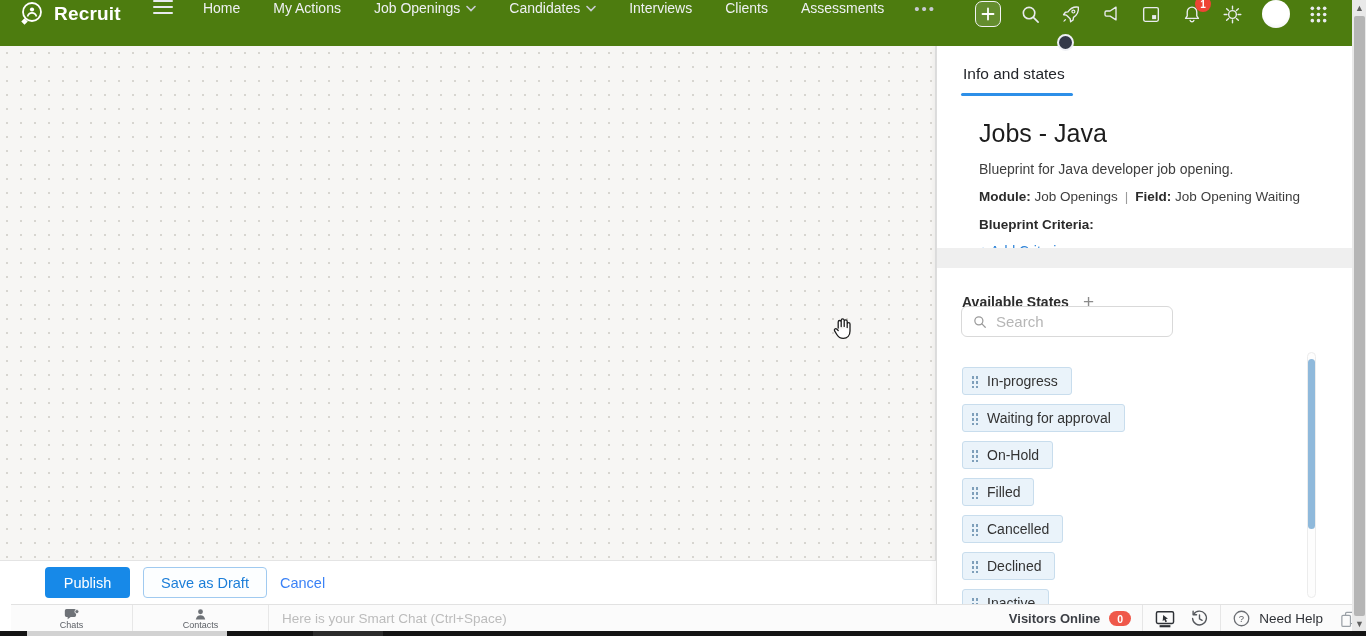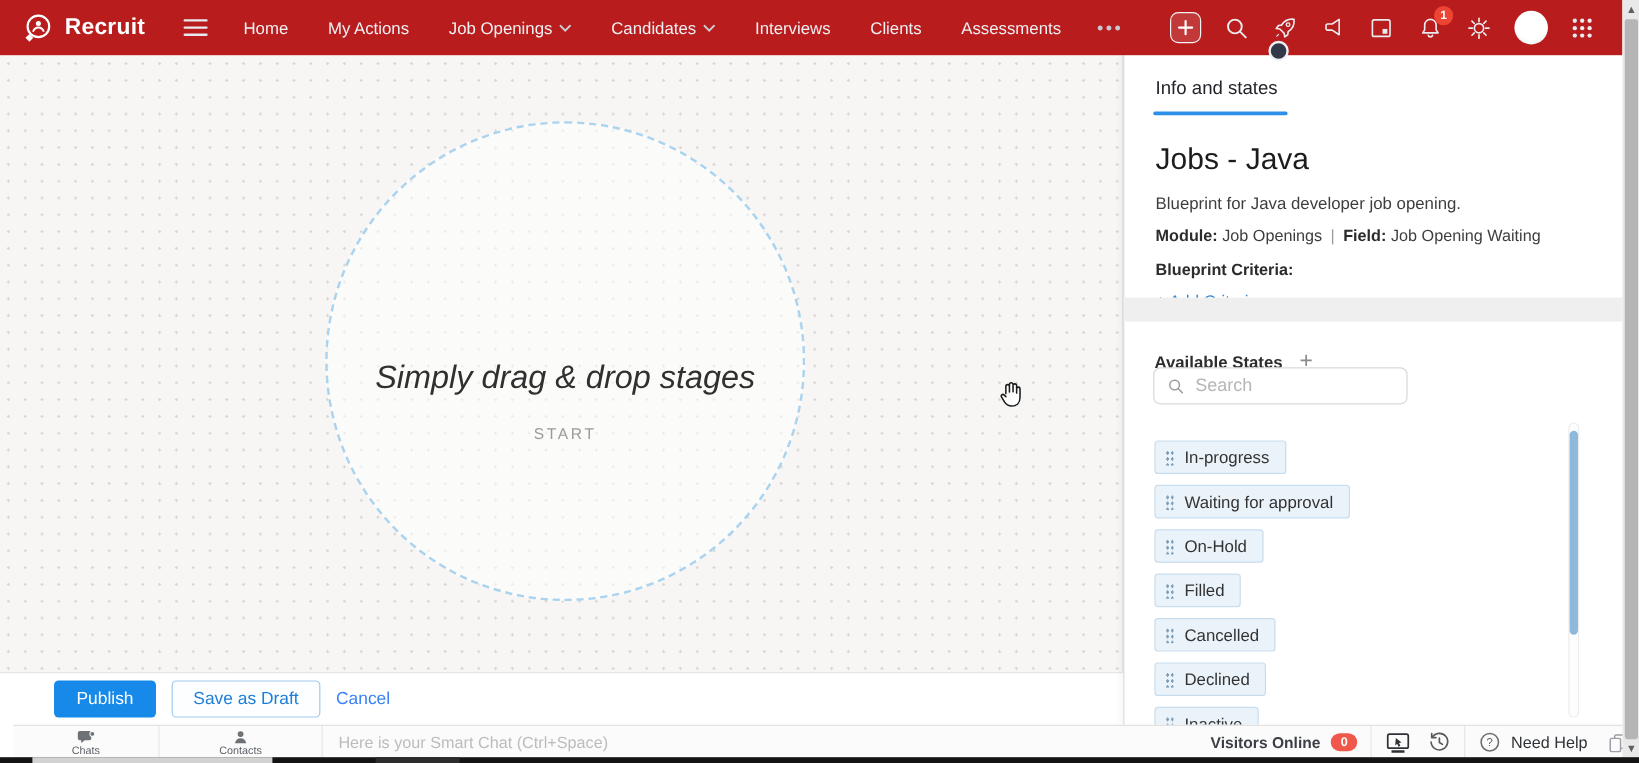--- a/index.html
+++ b/index.html
@@ -1,19 +1,19 @@
 <!DOCTYPE html>
 <html><head>
 <meta charset="utf-8">
 <style>
   * { margin:0; padding:0; box-sizing:border-box; }
   html,body { width:1366px; height:636px; overflow:hidden; font-family:"Liberation Sans",sans-serif; background:#fff; position:relative; }
 
   
-  .navbar { position:absolute; left:0; top:0; width:1352px; height:46px; background:#b91c1c; display:flex; align-items:center; z-index:5; }
+  .navbar { position:absolute; left:0; top:0; width:1352px; height:46px; background:#4d7c0f; display:flex; align-items:flex-start; z-index:5; }
   .brand { display:flex; align-items:center; margin-left:18px; color:#fff; }
   .brand-name { font-size:19px; font-weight:600; letter-spacing:.2px; margin-left:9px; }
   .hamburger { margin-left:32px; width:20px; height:14px; display:flex; flex-direction:column; justify-content:space-between; cursor:pointer; }
   .hamburger i { height:2px; background:#e8eaee; border-radius:1px; }
   .nav-items { display:flex; align-items:center; margin-left:30px; gap:33px; }
   .nav-item { color:#eef0f3; font-size:14px; font-weight:500; display:flex; align-items:center; gap:6px; cursor:pointer; white-space:nowrap; }
   .nav-more { color:#c7cad2; font-size:15px; letter-spacing:2px; cursor:pointer; margin-left:30px; }
   .nav-icons { display:flex; align-items:center; gap:19px; margin-left:auto; margin-right:24px; }
   .nav-ic { color:#e9ebef; display:flex; align-items:center; justify-content:center; cursor:pointer; position:relative; }
   .plus-box { width:26px; height:26px; border:1.6px solid #f2f3f5; border-radius:7px; background:rgba(255,255,255,.13); }
@@ -33,21 +33,21 @@
   .actionbar { position:absolute; left:0; top:560px; width:936px; height:44px; background:#fff; border-top:1px solid #e4e4e4; display:flex; align-items:center; }
   .btn-publish { margin-left:45px; width:85px; height:31px; background:#1789e8; color:#fff; border:none; border-radius:4px; font-size:14.5px; font-weight:500; font-family:inherit; cursor:pointer; }
   .btn-draft { margin-left:13px; width:124px; height:31px; background:#fcfeff; color:#1c7ed8; border:1px solid #a0caf0; border-radius:4px; font-size:14.5px; font-family:inherit; cursor:pointer; }
   .btn-cancel { margin-left:13px; background:none; border:none; color:#3b82f6; font-size:14.5px; font-family:inherit; cursor:pointer; }
 
   
   .panel { position:absolute; left:936px; top:46px; width:416px; height:558px; background:#fff; border-left:1px solid #ddd; box-shadow:-3px 0 5px rgba(0,0,0,.04); overflow:hidden; }
   .tabrow { position:relative; height:51px; }
   .tab { position:absolute; left:26px; top:19px; font-size:15.5px; font-weight:500; color:#23252a; cursor:pointer; }
   .tab-underline { position:absolute; left:24px; top:47px; width:112px; height:3px; background:#2d8fe8; border-radius:2px; }
-  .info { padding:22px 26px 0 26px; }
+  .info { padding:22px 26px 0 42px; }
   .p-title { font-size:25px; font-weight:500; color:#1c1c1c; }
   .p-desc { margin-top:13px; font-size:14px; color:#3e3e3e; }
   .p-modline { margin-top:12px; font-size:13.5px; color:#3e3e3e; }
   .p-modline b { color:#2b2b2b; }
   .p-sep { color:#9b9b9b; margin:0 7px; }
   .p-criteria { margin-top:13px; font-size:13.5px; font-weight:700; color:#2b2b2b; }
   .p-add { margin-top:11px; font-size:14px; color:#2d83d8; cursor:pointer; display:inline-block; }
   .gray-band { position:absolute; left:0; top:202px; width:416px; height:20px; background:#efefef; }
   .states-head { position:absolute; left:25px; top:246px; display:flex; align-items:center; gap:14px; }
   .states-title { font-size:14px; font-weight:600; color:#2d2d2d; }
@@ -200,24 +200,20 @@
             <circle cx="10" cy="16.5" r="1.9"></circle>
             <circle cx="16.5" cy="16.5" r="1.9"></circle>
           </g>
         </svg>
     </div>
   </div>
 </div>
 <div class="walk-dot"></div>
 
 <div class="canvas">
-  <div class="drop-circle">
-    <div class="hint">Simply drag &amp; drop stages</div>
-    <div class="start">START</div>
-  </div>
   <svg class="hand-cursor" width="24" height="27" viewBox="0 0 24 27">
     <path d="M7.2 12V6a1.5 1.5 0 0 1 3 0v4.6M10.2 10.4V4.4a1.5 1.5 0 0 1 3 0v6M13.2 10.4V5.4a1.5 1.5 0 0 1 3 0v6.2M16.2 11.6V8a1.4 1.4 0 0 1 2.8 0v7c0 4.6-2.7 7.4-6.7 7.4-3.2 0-5-1.3-6.5-3.9l-2.2-3.7c-.8-1.3.9-2.8 2.1-1.7l1.5 1.4" fill="#fff" stroke="#1c1c1c" stroke-width="1.3" stroke-linecap="round" stroke-linejoin="round"></path>
   </svg>
 </div>
 
 <div class="actionbar">
   <button class="btn-publish">Publish</button>
   <button class="btn-draft">Save as Draft</button>
   <button class="btn-cancel">Cancel</button>
 </div>

